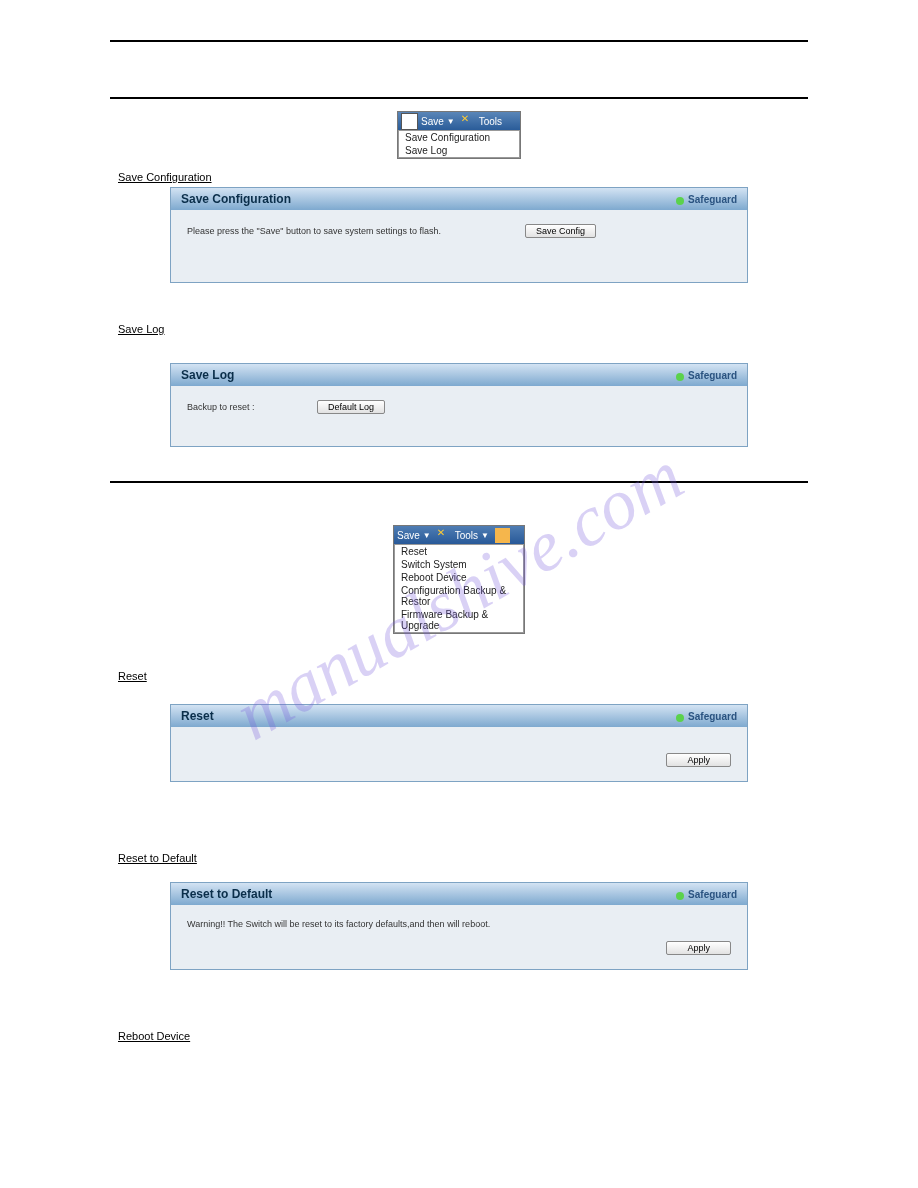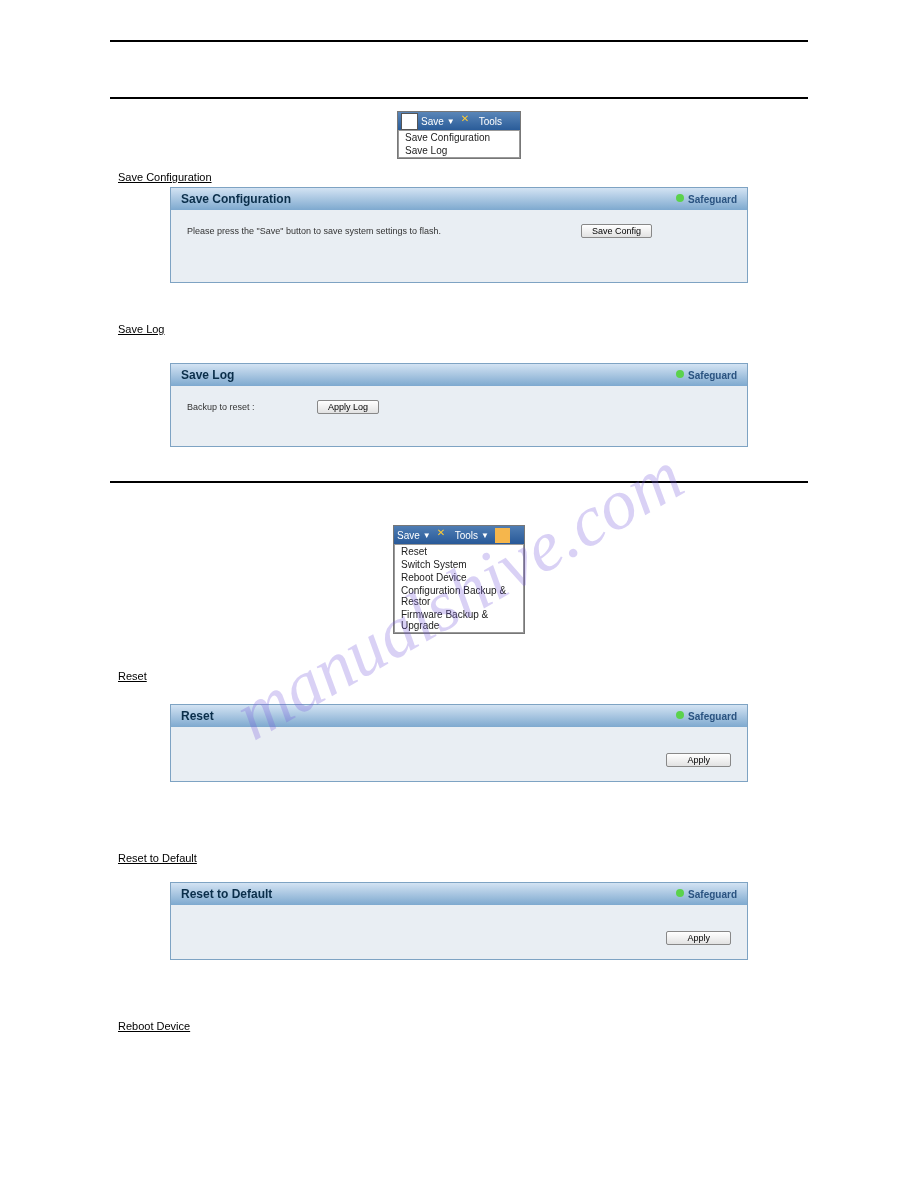--- a/index.html
+++ b/index.html
@@ -11,21 +11,21 @@
 .disk-icon{background:#fff;border:1px solid #555}
 .tools-icon-sm{position:relative}
 .tools-icon-sm:before{content:"✕";color:#fc3;font-size:10px;position:absolute;left:0;top:-1px}
 .caret{font-size:8px;margin:0 3px}
 .menu-box{background:#fff;border:1px solid #999}
 .menu-item{font-size:10px;padding:1px 6px;color:#222}
 .sec-heading{font-size:11px;margin:10px 0 4px 118px;text-decoration:underline}
 .panel{margin:0 auto;width:576px;border:1px solid #7ea3c3}
 .panel-hdr{height:22px;background:linear-gradient(#d3e3f3,#7ea9cf);display:flex;align-items:center;padding:0 10px}
 .panel-title{font-size:12px;font-weight:bold;color:#0a2e4a}
-.panel-right{margin-left:auto;display:flex;align-items:flex-start;gap:4px}
+.panel-right{margin-left:auto;display:flex;align-items:flex-end;gap:4px}
 .green-dot{width:8px;height:8px;border-radius:50%;background:#5bd24c;display:inline-block}
 .safeguard{font-size:10px;color:#2a5380;font-weight:bold}
 .panel-body{background:#e9eef3;padding:14px 16px;font-size:9px;color:#333}
 .row{display:flex;align-items:center;gap:20px}
 .btn{background:linear-gradient(#fff,#e2e2e2);border:1px solid #888;border-radius:2px;font-size:9px;padding:1px 10px}
 .btn-right{margin-left:auto}
 .tools-menu{width:130px;margin:12px auto;border:1px solid #777}
 .tools-top{background:linear-gradient(#4f7db3,#285998);height:18px;display:flex;align-items:center;color:#fff;font-size:10px}
 .wizard-icon{width:15px;height:15px;background:#f5b64c;margin:0 3px}
 .watermark{position:absolute;left:50%;top:50%;transform:translate(-50%,-48%) rotate(-30deg);font-size:72px;color:rgba(120,90,220,0.28);font-style:italic;font-family:Georgia,serif;pointer-events:none;white-space:nowrap}
@@ -60,42 +60,42 @@
     <div class="panel-hdr">
       <span class="panel-title">Save Configuration</span>
       <span class="panel-right">
         <span class="green-dot"></span>
         <span class="safeguard">Safeguard</span>
       </span>
     </div>
     <div class="panel-body">
       <div class="row">
         <span>Please press the "Save" button to save system settings to flash.</span>
-        <button class="btn" style="margin-left:120px">Save Config</button>
+        <button class="btn" style="margin-left:64px">Save Config</button>
       </div>
       <div style="height:30px"></div>
     </div>
   </div>
 
   <div style="height:30px"></div>
   <div class="sec-heading">Save Log</div>
   <div style="height:24px"></div>
 
   <div class="panel">
     <div class="panel-hdr">
       <span class="panel-title">Save Log</span>
       <span class="panel-right">
         <span class="green-dot"></span>
         <span class="safeguard">Safeguard</span>
       </span>
     </div>
     <div class="panel-body">
       <div class="row">
         <span style="width:110px">Backup to reset :</span>
-        <button class="btn">Apply Log</button>
+        <button class="btn">Default Log</button>
       </div>
       <div style="height:18px"></div>
     </div>
   </div>
 
   <div style="height:34px"></div>
   <div class="hr-thick"></div>
   <div style="height:30px"></div>
 
   <div class="tools-menu">
@@ -141,20 +141,21 @@
 
   <div class="panel">
     <div class="panel-hdr">
       <span class="panel-title">Reset to Default</span>
       <span class="panel-right">
         <span class="green-dot"></span>
         <span class="safeguard">Safeguard</span>
       </span>
     </div>
     <div class="panel-body">
+      <div>Warning!! The Switch will be reset to its factory defaults,and then will reboot.</div>
       <div class="row" style="margin-top:12px">
         <button class="btn btn-right" style="padding:1px 20px">Apply</button>
       </div>
     </div>
   </div>
 
   <div style="height:50px"></div>
   <div class="sec-heading">Reboot Device</div>
 </div>
 

